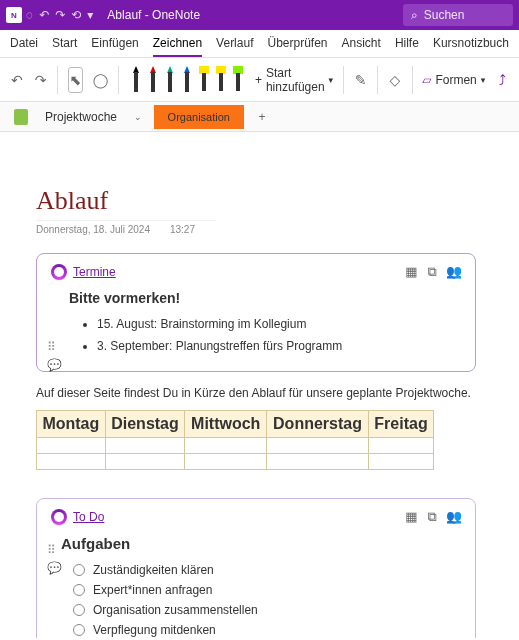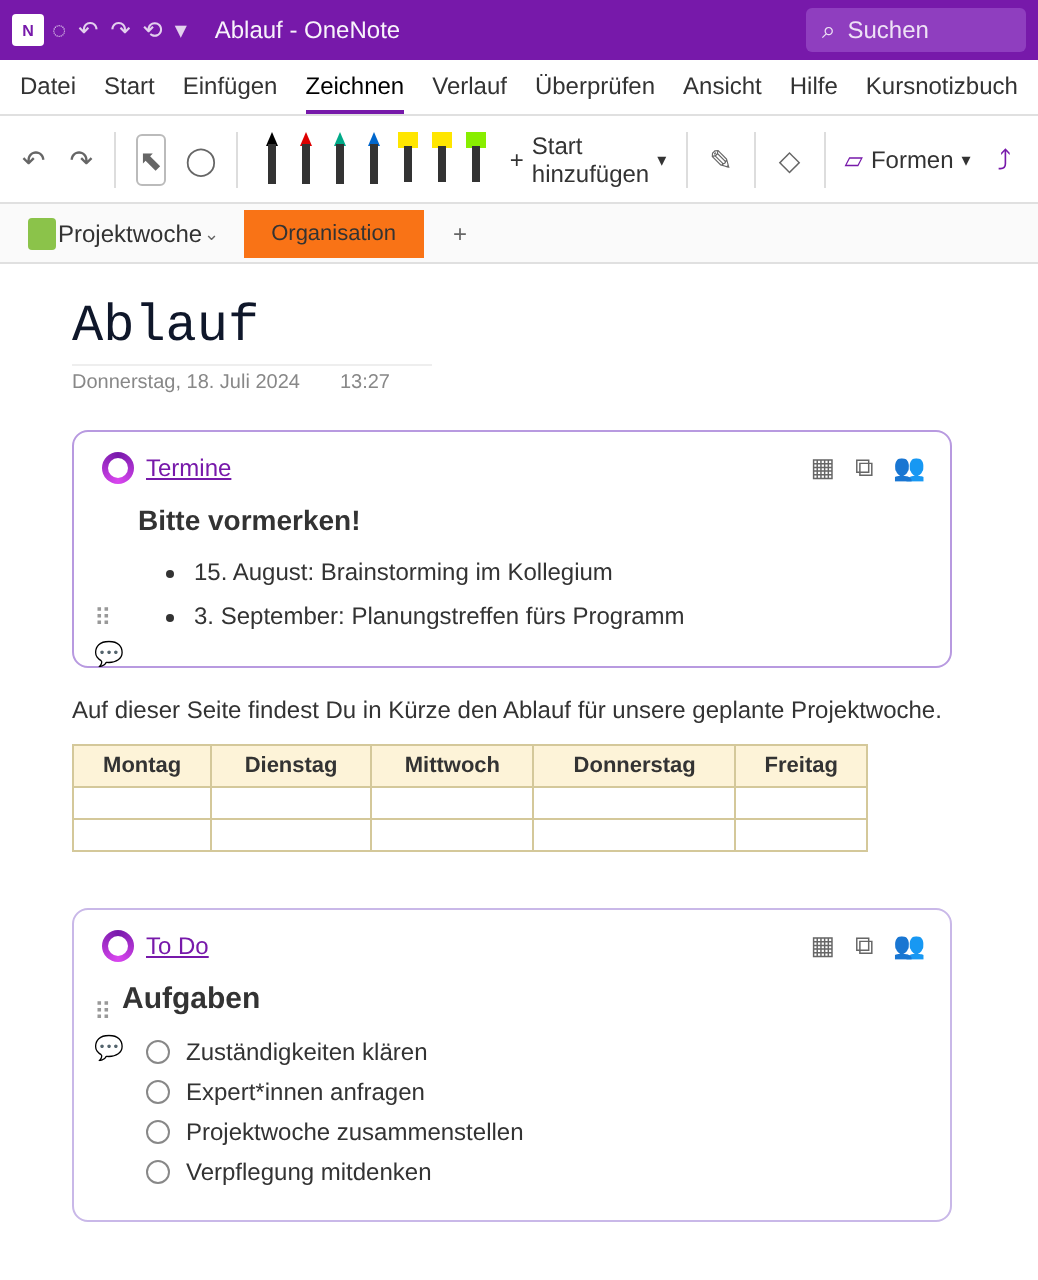--- a/index.html
+++ b/index.html
@@ -35,43 +35,43 @@
 .hl { width: 14px; height: 26px; position: relative; cursor: pointer; }
 .hl::before { content:''; position:absolute; left:2px; top:0; width:10px; height:8px; }
 .hl::after { content:''; position:absolute; left:5px; top:7px; width:4px; height:18px; background:#333; }
 .hl.yellow::before { background:#ffe600; }
 .hl.yellow2::before { background:#ffe600; }
 .hl.green::before { background:#8e0; }
 .ribbon .text-btn { display:flex; align-items:center; gap:4px; font-size:12px; color:#333; cursor:pointer; }
 
 
 .section-bar { display: flex; align-items: center; height: 30px; background: #fafafa; border-bottom: 1px solid #e0e0e0; padding-left: 8px; gap: 6px; }
-.notebook-btn { display:flex; align-items:center; gap:1px; font-size:12px; cursor:pointer; padding: 3px 6px; }
+.notebook-btn { display:flex; align-items:center; gap:17px; font-size:12px; cursor:pointer; padding: 3px 6px; }
 .nb-icon { width:14px; height:16px; background:#8bc34a; border-radius:2px; }
 .section-tab { background:#f97316; padding: 6px 14px; font-size:11px; color:#333; border-radius: 0; cursor:pointer; }
 .add-tab { width: 24px; height: 24px; display:flex; align-items:center; justify-content:center; cursor:pointer; color:#666; }
 
 
 .page { padding: 16px 0 0 36px; height: calc(640px - 30px - 30px - 44px - 30px); overflow-y: auto; }
-.page-title { font-size: 26px; font-weight: 300; color: #0f172a; font-family: Liberation Mono, monospace; }
+.page-title { font-size: 26px; font-weight: 300; color: #7f1d1d; font-family: Liberation Serif, serif; margin-top: 38px; }
 .page-meta { font-size: 10px; color: #888; margin-top: 4px; display:flex; gap: 20px; border-top: 1px solid #eee; padding-top:3px; width: 180px;}
 
 .loop-card { border: 1px solid #c9b8e8; border-radius: 8px; margin: 18px 0 14px 0; width: 440px; padding: 10px 14px 14px; position: relative; }
 .loop-card.purple { border-color: #b89ae0; }
 .loop-header { display:flex; align-items:center; gap:6px; margin-bottom: 10px; }
 .loop-icon { width:16px; height:16px; border-radius: 50%; background: conic-gradient(#7719AA, #d946ef, #7719AA); position: relative; }
 .loop-icon::after { content:''; position:absolute; inset:3px; background:#fff; border-radius:50%; }
 .loop-link { color: #7719AA; text-decoration: underline; font-size: 12px; }
 .loop-actions { position:absolute; right: 12px; top: 10px; display:flex; gap:10px; color:#666; font-size:13px; }
 .loop-actions span { cursor:pointer; }
 .loop-body { padding-left: 18px; position:relative; }
 .note-heading { font-weight: 700; font-size: 14px; margin-bottom: 8px;}
 .bullet-list { list-style: disc; padding-left: 28px; font-size: 12px; line-height: 1.8; }
 .intro-text { font-size: 12px; margin: 4px 0 10px; }
-.schedule-table { border-collapse: collapse; width: 398px; font-size: 11px; }
+.schedule-table { border-collapse: collapse; width: 398px; font-size: 16px; }
 .schedule-table th { background: #fdf3d8; border: 1px solid #d4c89a; padding: 4px; font-weight: 700; }
 .schedule-table td { border: 1px solid #d4c89a; padding: 4px; height: 16px; }
 
 .task-heading { font-weight:700; font-size: 15px; margin-bottom: 8px; }
 .task-list { list-style:none; padding-left: 12px; }
 .task-list li { display:flex; align-items:center; gap:8px; font-size:12px; padding: 3px 0;}
 .task-list .circle { width:12px; height:12px; border:1.5px solid #888; border-radius:50%; flex-shrink:0; }
 
 .float-handles { position:absolute; left:10px; display:flex; flex-direction:column; gap:4px; color:#999; }
 </style>
@@ -229,21 +229,21 @@
         <li>
             <span class="circle"></span>
             <span>Zuständigkeiten klären</span>
           </li>
         <li>
             <span class="circle"></span>
             <span>Expert*innen anfragen</span>
           </li>
         <li>
             <span class="circle"></span>
-            <span>Projektwoche zusammenstellen</span>
+            <span>Organisation zusammenstellen</span>
           </li>
         <li>
             <span class="circle"></span>
             <span>Verpflegung mitdenken</span>
           </li>
       </ul>
     </div>
   </div>
 </div>
 

